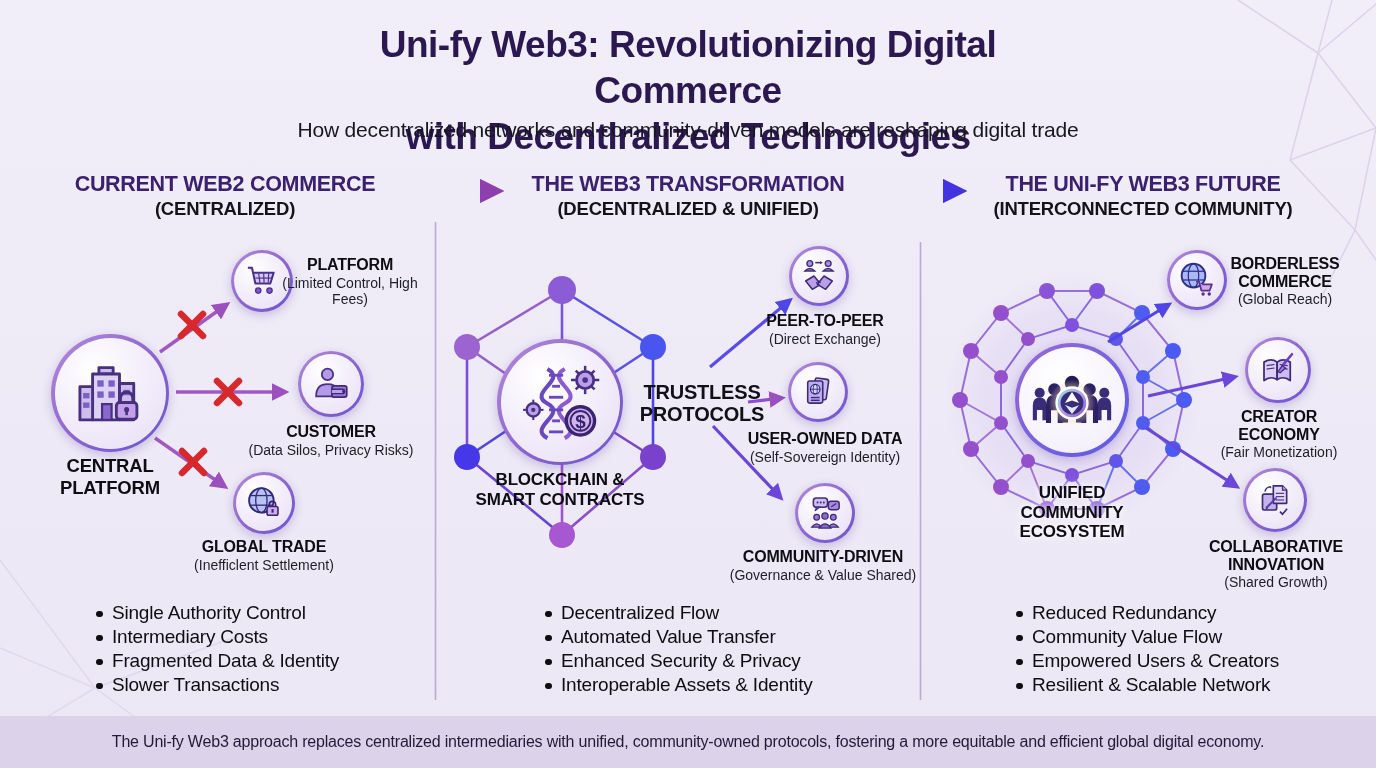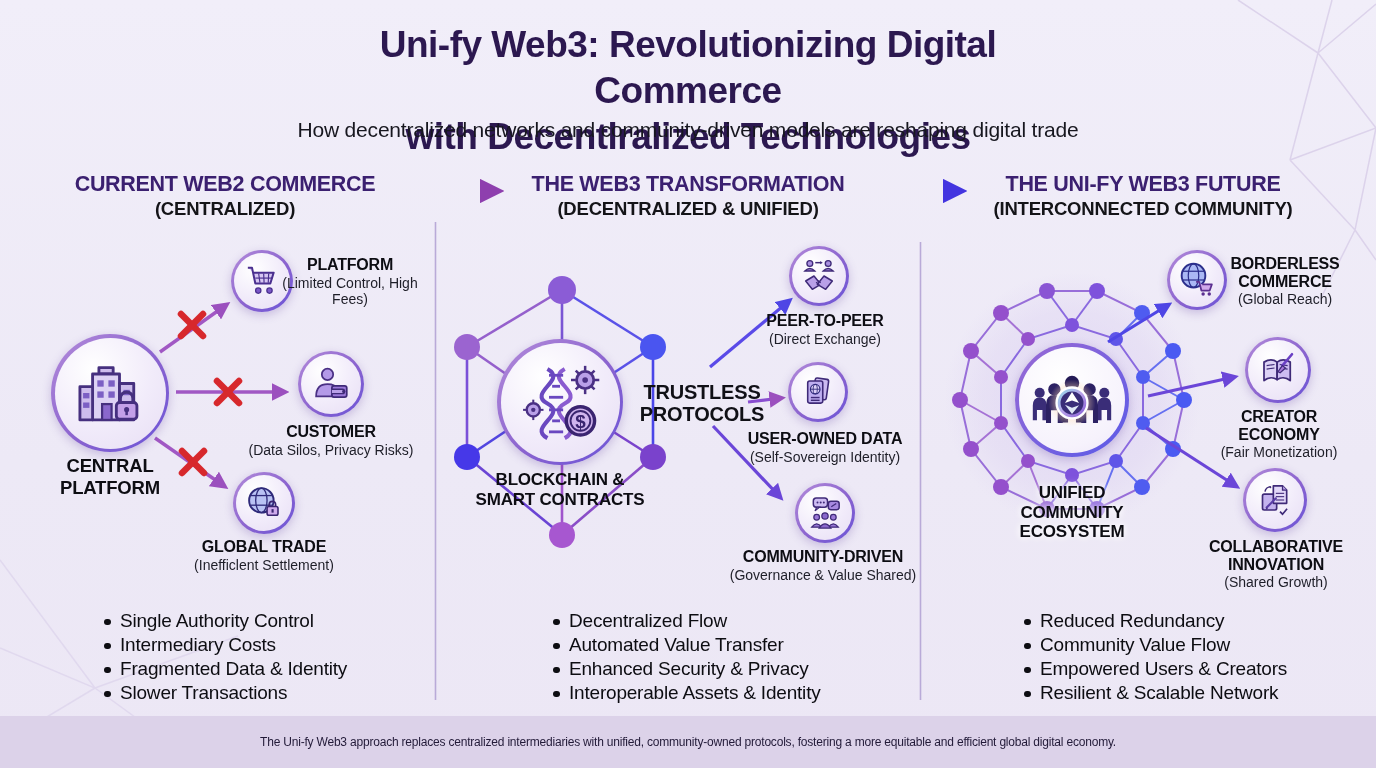--- a/index.html
+++ b/index.html
@@ -29,30 +29,30 @@
 
   .node-label{position:absolute;text-align:center;z-index:4;}
   .node-name{font-size:16px;font-weight:800;color:#0d0d13;letter-spacing:-.2px;line-height:17.5px;}
   .node-detail{font-size:14px;font-weight:400;color:#1e1e28;line-height:16.5px;margin-top:1px;}
   .hub-label{font-size:18.5px;font-weight:800;color:#0d0d13;letter-spacing:-.2px;line-height:22px;}
   .hub-label.small{font-size:17px;line-height:19.5px;}
   .hub-label.glow{text-shadow:0 0 6px #fff,0 0 10px #fff;margin-top:11px;}
   .connector-label{font-size:20px;font-weight:800;color:#101016;letter-spacing:-.2px;line-height:22px;}
 
   
-  .bullets{position:absolute;z-index:4;margin:8px;padding:0;list-style:none;}
+  .bullets{position:absolute;z-index:4;margin:0;padding:0;list-style:none;}
   .bullets li{position:relative;padding-left:20px;font-size:19px;font-weight:500;
     color:#0d0d12;line-height:24px;letter-spacing:-.2px;}
   .bullets li::before{content:"";position:absolute;left:4px;top:9.5px;width:6.5px;height:6.5px;
     border-radius:50%;background:#0d0d12;}
 
   
   .footer{position:absolute;left:0;top:716px;width:1376px;height:52px;background:#dcd2e9;z-index:5;
     display:flex;align-items:center;justify-content:center;}
-  .footer .txt{font-size:12px;font-weight:500;color:#221a38;letter-spacing:-.2px;}
+  .footer .txt{font-size:16px;font-weight:500;color:#221a38;letter-spacing:-.2px;}
 </style>
 </head>
 <body>
 
 <div class="canvas">
 
   <svg class="underlay" width="1376" height="768" viewBox="0 0 1376 768">
     <defs>
       <marker id="mP" viewBox="0 0 10 10" refX="7" refY="5" markerWidth="5.2" markerHeight="5.2" orient="auto">
           <path d="M0 0 L10 5 L0 10 Z" fill="#9b50be"></path>

